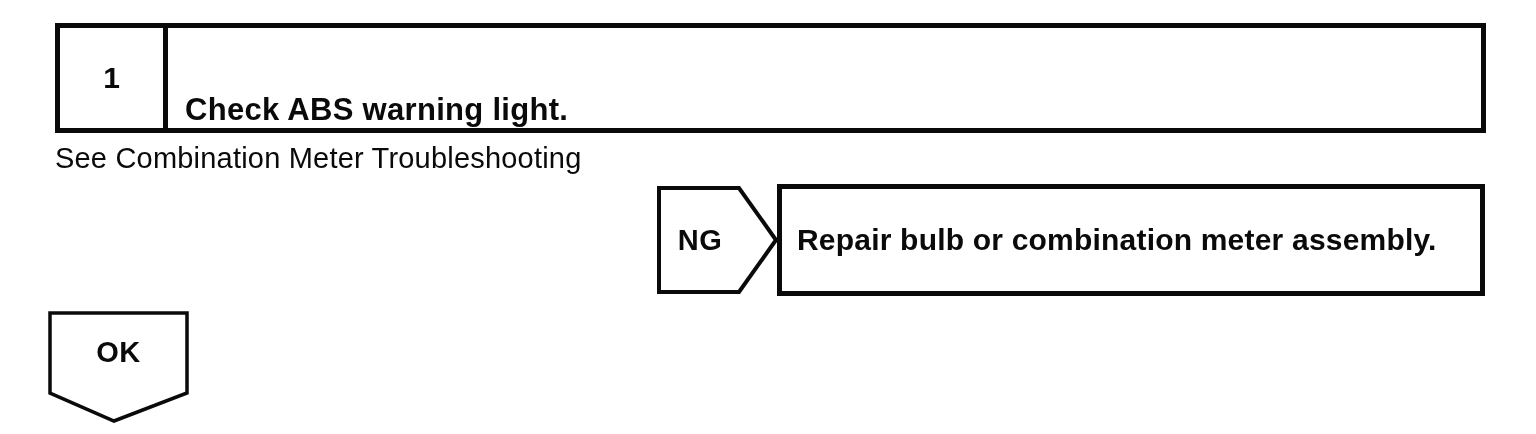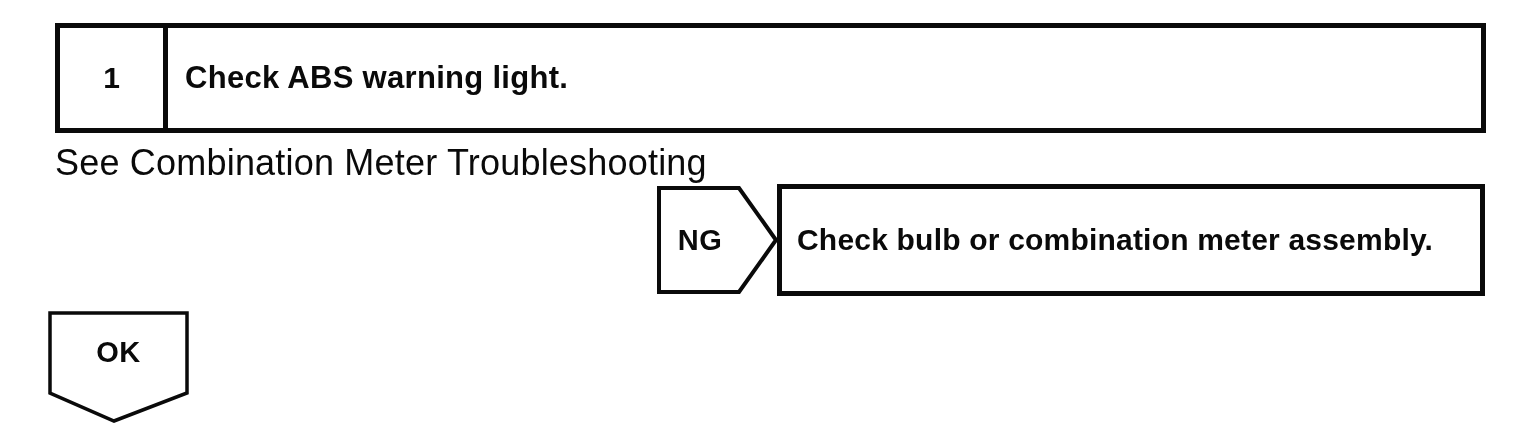--- a/index.html
+++ b/index.html
@@ -36,33 +36,33 @@
     box-sizing: border-box;
     display: flex;
     align-items: center;
     justify-content: center;
     font-weight: bold;
     font-size: 30px;
   }
   .step-title-cell {
     flex: 1;
     display: flex;
-    align-items: center;
+    align-items: flex-end;
     padding-left: 17px;
     font-weight: bold;
     font-size: 31px;
     letter-spacing: 0.3px;
   }
 
   
   .note {
     position: absolute;
     left: 55px;
     top: 142px;
-    font-size: 36px;
+    font-size: 29px;
     font-weight: normal;
     letter-spacing: 0.2px;
     white-space: nowrap;
   }
 
   
   .ng-connector {
     position: absolute;
     left: 647px;
     top: 185px;
@@ -151,21 +151,21 @@
   <div class="note">See Combination Meter Troubleshooting</div>
 
   <div class="ng-connector">
     <svg width="122" height="110" viewBox="0 0 122 110">
       <polygon points="2,3 82,3 119,55 82,107 2,107" fill="#ffffff" stroke="#0a0a0a" stroke-width="4" stroke-linejoin="miter"></polygon>
     </svg>
     <span class="ng-label">NG</span>
   </div>
 
   <div class="action-box">
-    <span>Check bulb or combination meter assembly.</span>
+    <span>Repair bulb or combination meter assembly.</span>
   </div>
 
   <div class="ok-connector">
     <svg width="141" height="112" viewBox="0 0 141 112">
       <polygon points="2,2 139,2 139,82 66,110 2,82" fill="#ffffff" stroke="#0a0a0a" stroke-width="3.5" stroke-linejoin="miter"></polygon>
     </svg>
     <span class="ok-label">OK</span>
   </div>
 
 </div>

